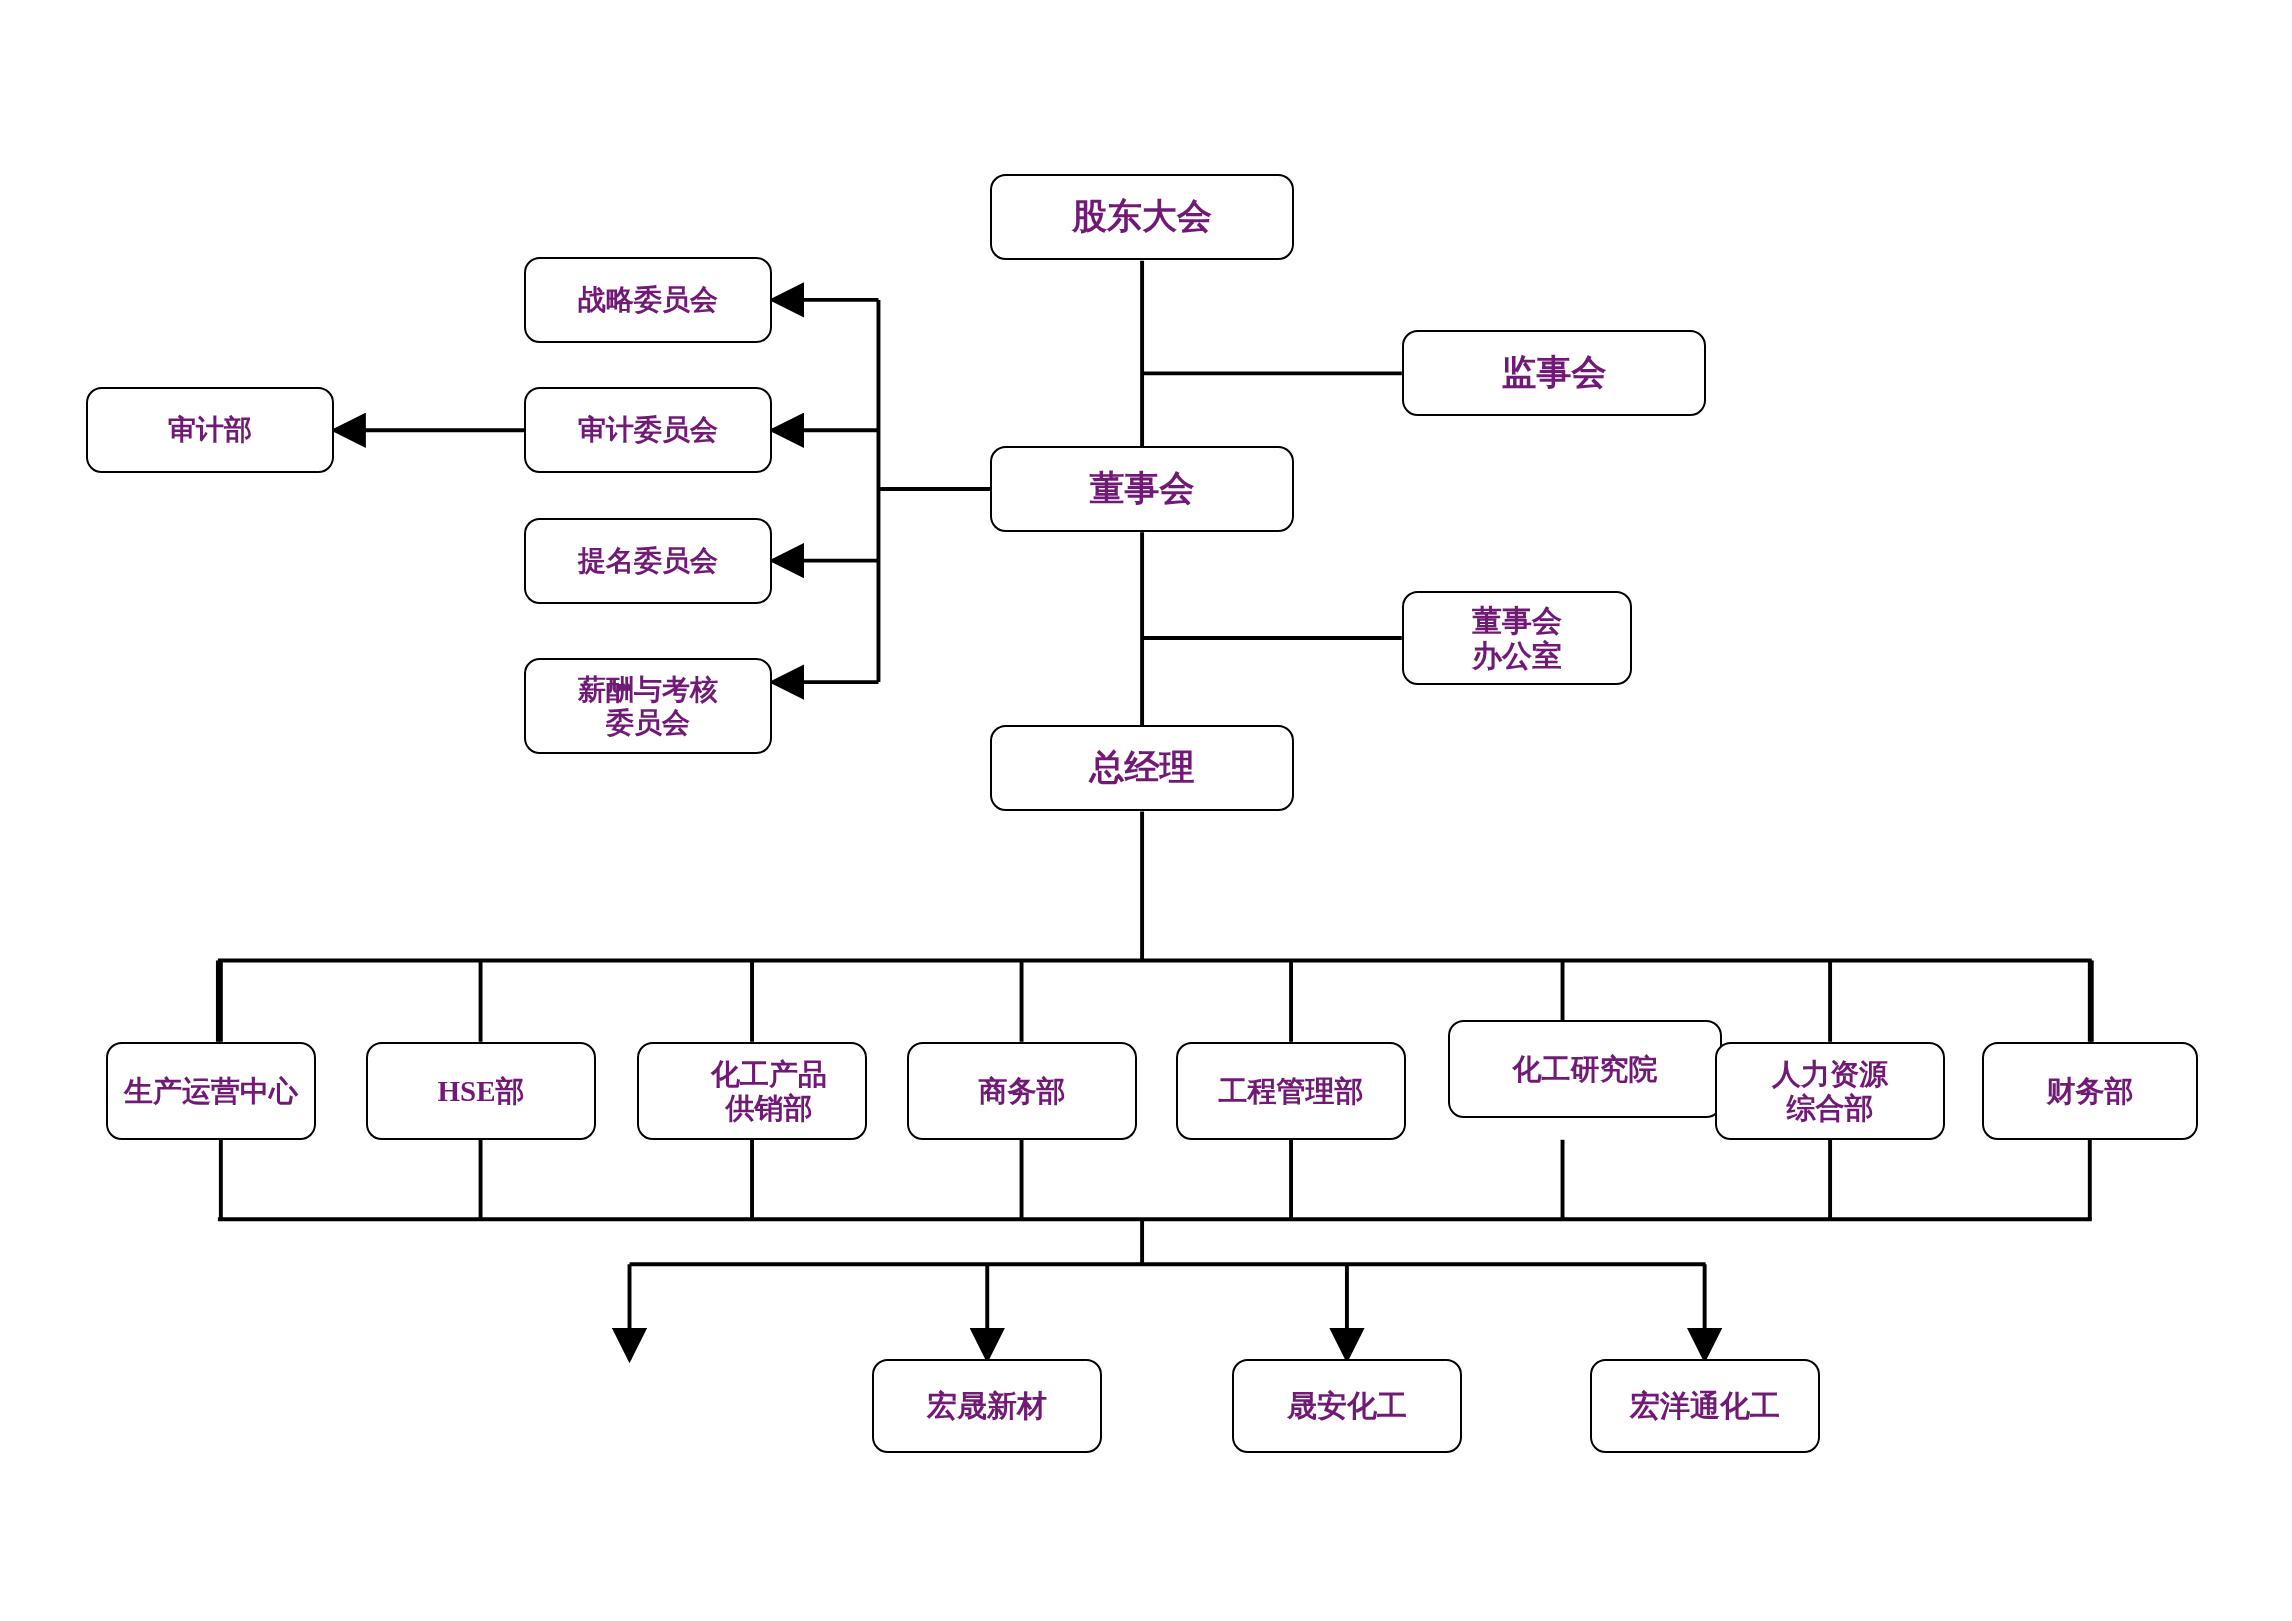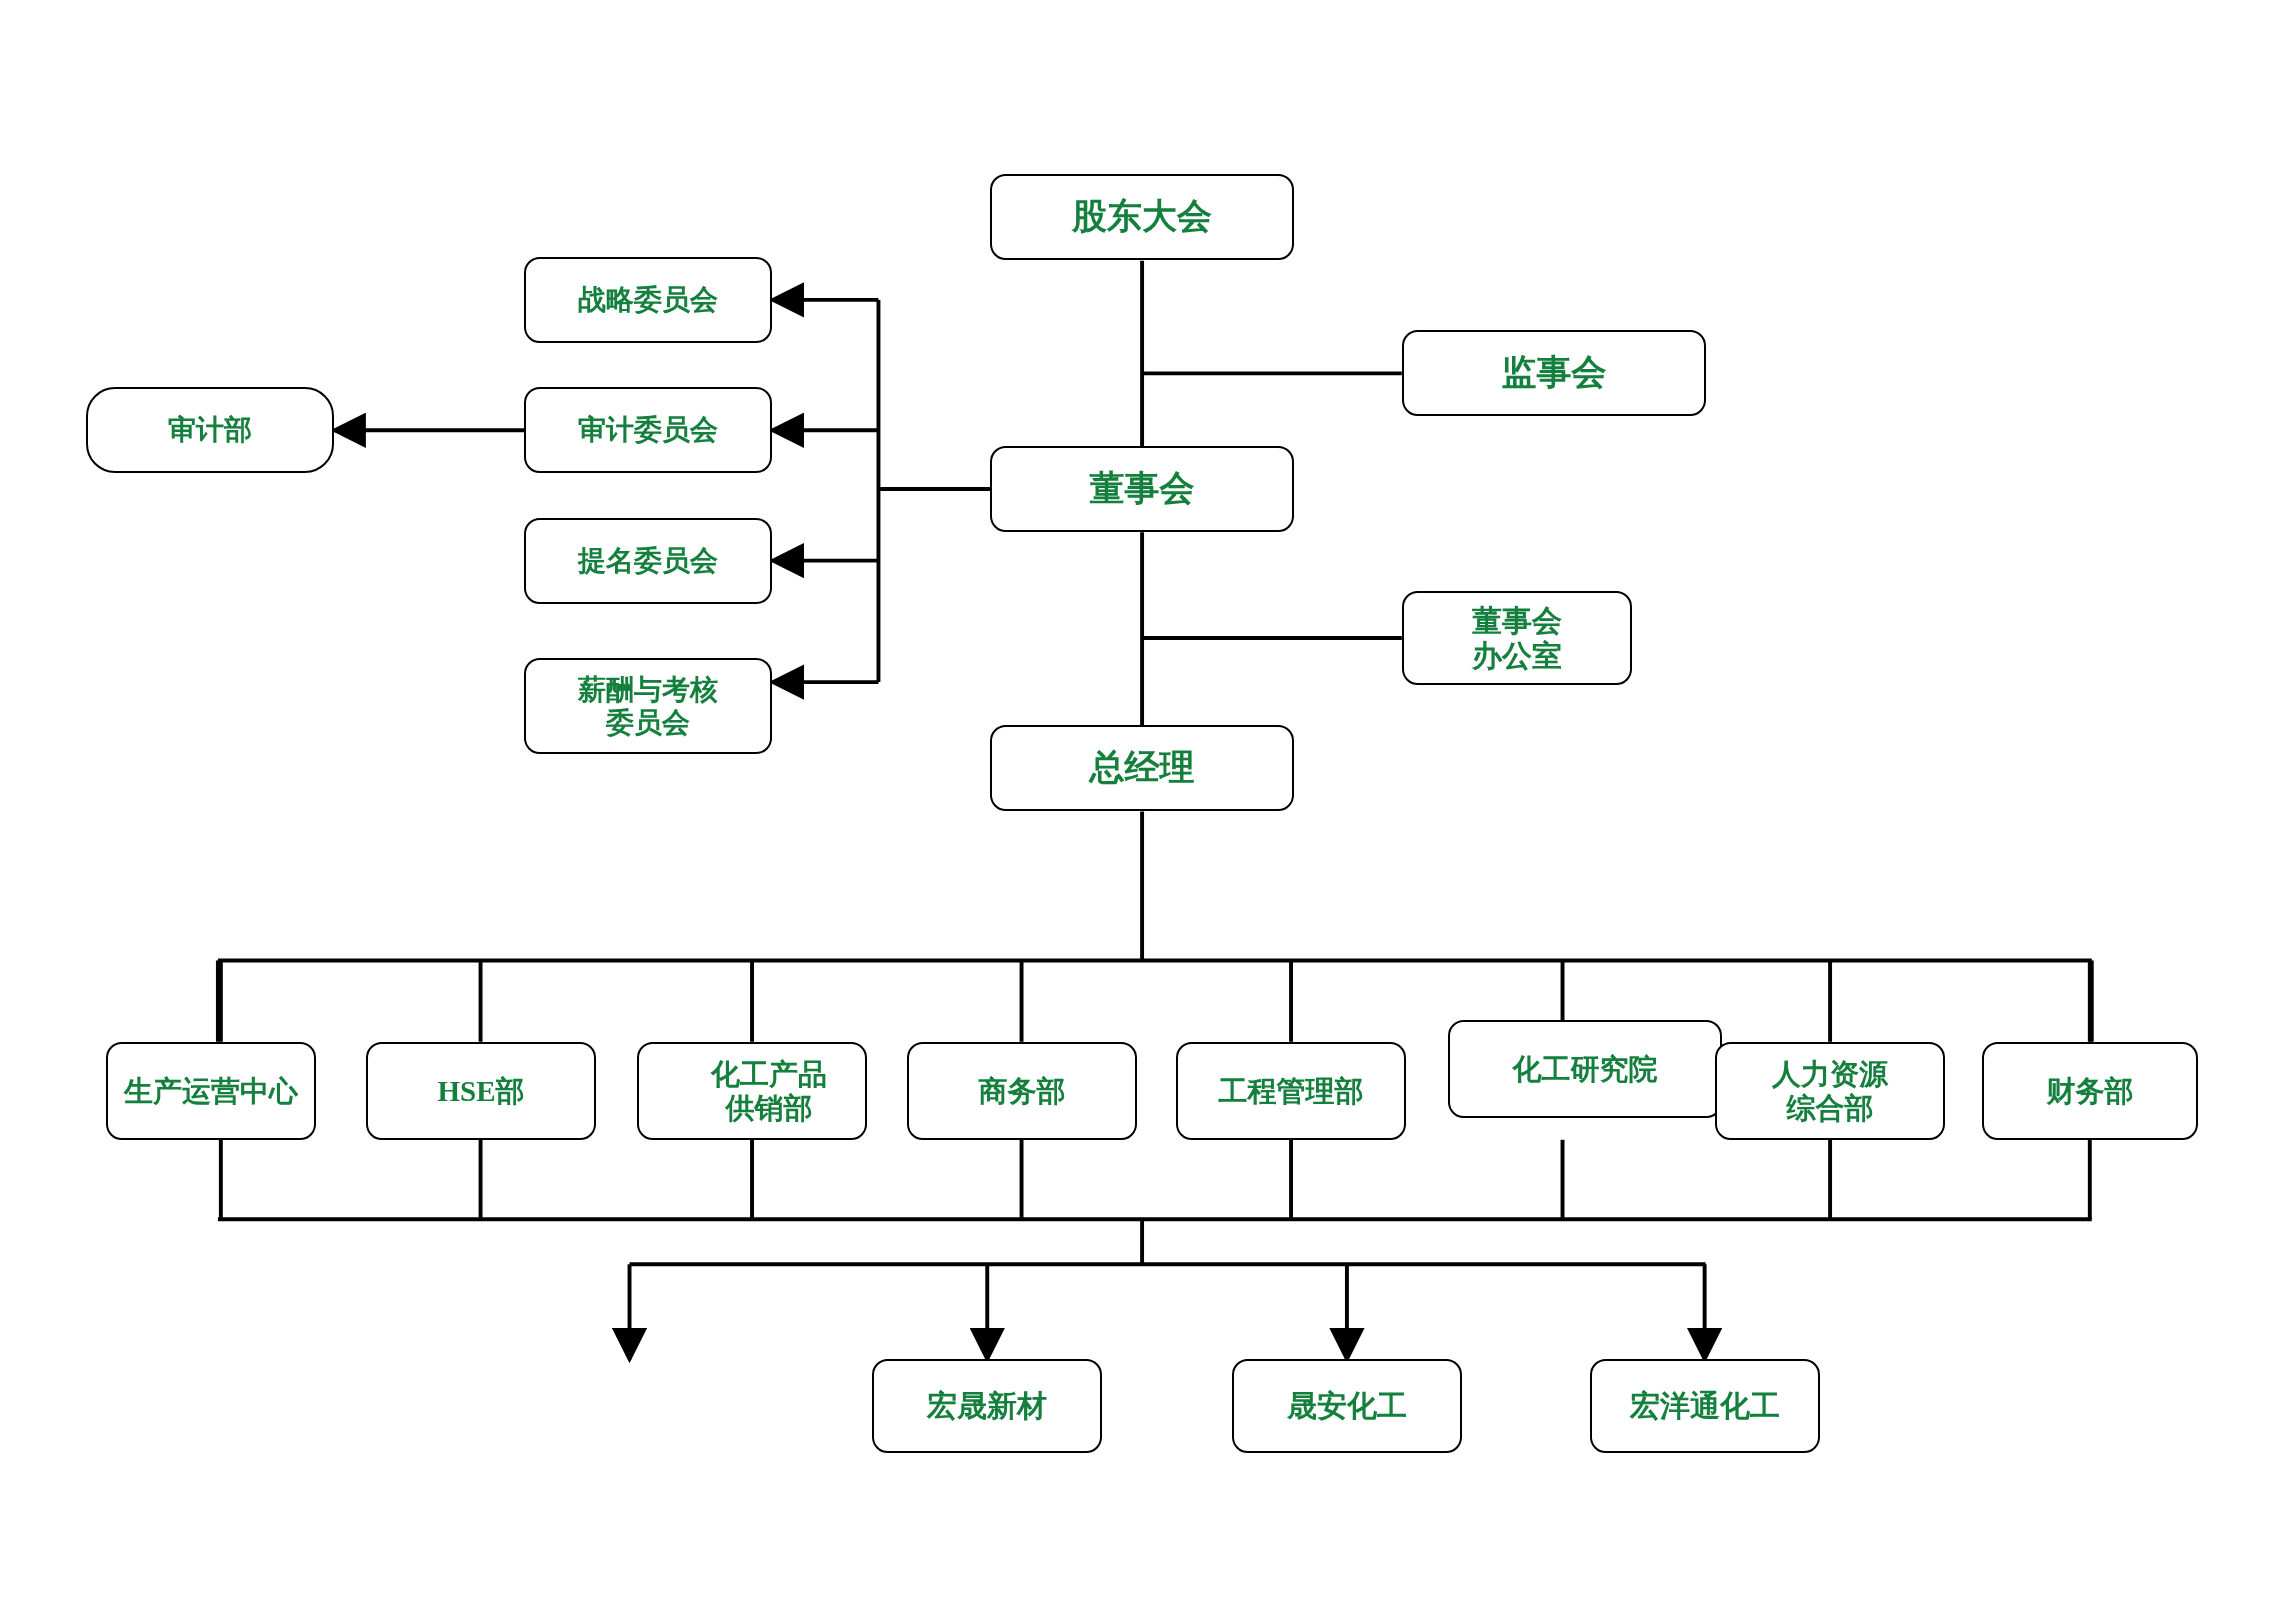--- a/index.html
+++ b/index.html
@@ -29,21 +29,21 @@
     position: absolute;
     box-sizing: border-box;
     border: 2.9px solid #000000;
     border-radius: 15.7px;
     background: #ffffff;
     display: flex;
     align-items: center;
     justify-content: center;
     text-align: center;
     font-weight: bold;
-    color: #15803d;
+    color: #701a75;
     line-height: 1.18;
     z-index: 2;
     white-space: pre-line;
     padding: 2px 5.9px;
   }
   .node.lvl-top     { font-size: 35px; }
   .node.lvl-board   { font-size: 35px; }
   .node.lvl-comm    { font-size: 28px; }
   .node.lvl-aux     { font-size: 30px; }
   .node.lvl-dept    { font-size: 29px; }
@@ -128,21 +128,21 @@
 
   <div class="node lvl-comm" style="left:524px; top:257px; width:248px; height:86px;">战略委员会</div>
 
   <div class="node lvl-comm" style="left:524px; top:387px; width:248px; height:86px;">审计委员会</div>
 
   <div class="node lvl-comm" style="left:524px; top:518px; width:248px; height:86px;">提名委员会</div>
 
   <div class="node lvl-comm" style="left:524px; top:658px; width:248px; height:96px;">薪酬与考核
 委员会</div>
 
-  <div class="node lvl-comm" style="left:86px; top:387px; width:248px; height:86px;border-radius:29px;">审计部</div>
+  <div class="node lvl-comm" style="left:86px; top:387px; width:248px; height:86px;">审计部</div>
 
   <div class="node lvl-dept" style="left:106px; top:1042px; width:210px; height:98px;">生产运营中心</div>
 
   <div class="node lvl-dept" style="left:366px; top:1042px; width:230px; height:98px;">HSE部</div>
 
   <div class="node lvl-dept" style="left:637px; top:1042px; width:230px; height:98px;padding-left:40px;">化工产品
 供销部</div>
 
   <div class="node lvl-dept" style="left:907px; top:1042px; width:230px; height:98px;">商务部</div>
 

